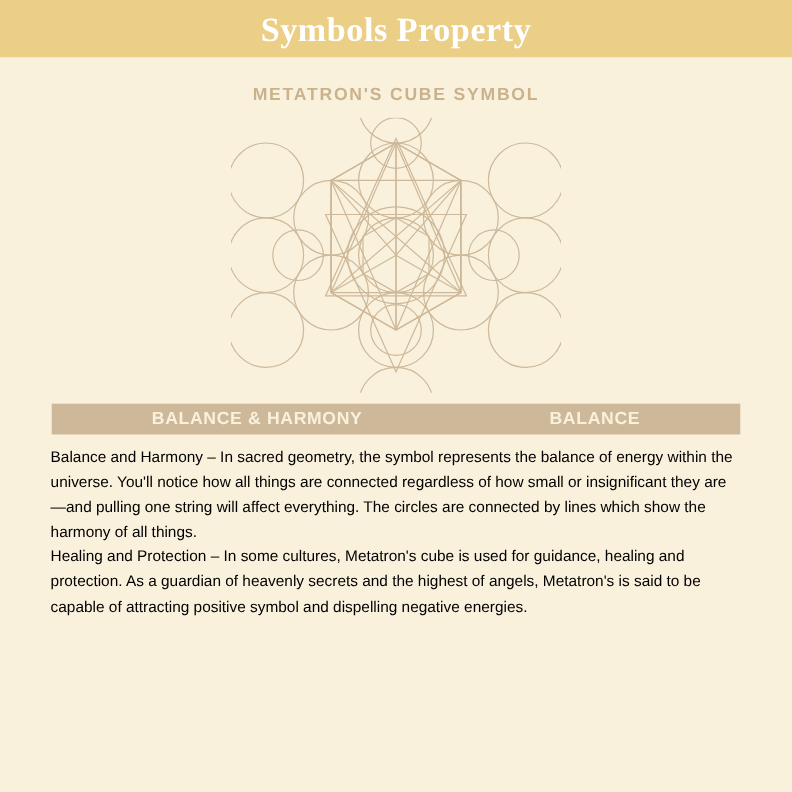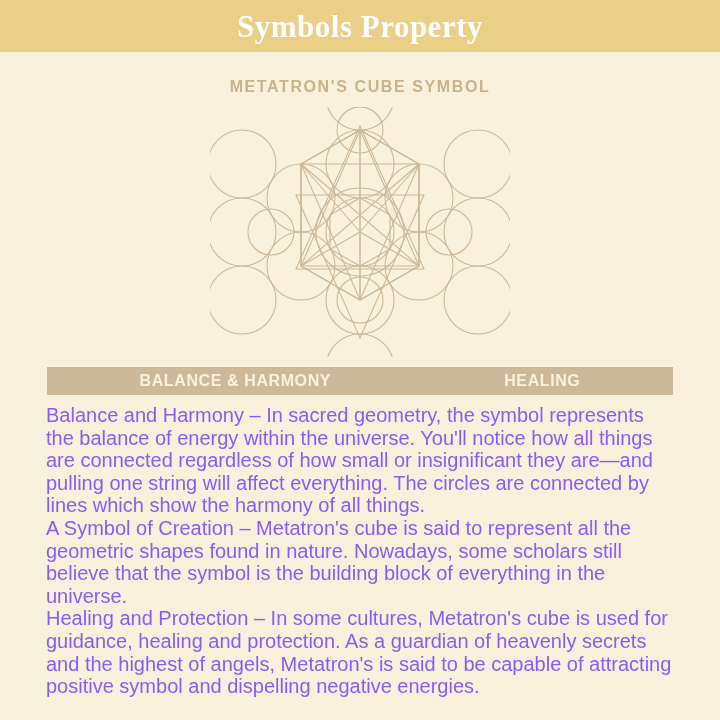--- a/index.html
+++ b/index.html
@@ -76,23 +76,23 @@
     font-weight: bold;
     font-size: 16px;
     letter-spacing: 0.6px;
     color: #FAF1DD;
     white-space: nowrap;
   }
   
   .body-text {
     margin: 9px auto 0 auto;
     width: 628px;
-    color: #8b5cf6;
+    color: #000000;
     font-family: "Liberation Sans", sans-serif;
-    font-size: 20px;
+    font-size: 14px;
     line-height: 22.6px;
   }
   .body-text p {
     margin: 0;
     padding: 0;
   }
 </style>
 </head>
 <body>
 
@@ -155,22 +155,21 @@
         <circle cx="150" cy="193" r="23"></circle>
         <circle cx="61" cy="125" r="23"></circle>
         <circle cx="239" cy="125" r="23"></circle>
         <circle cx="150" cy="125" r="44"></circle>
       </g>
     </svg>
   </div>
 
   <div class="keyword-bar">
     <span class="keyword">BALANCE &amp; HARMONY</span>
-    <span class="keyword">HEALING</span>
+    <span class="keyword">BALANCE</span>
   </div>
 
   <div class="body-text">
     <p>Balance and Harmony – In sacred geometry, the symbol represents the balance of energy within the universe. You'll notice how all things are connected regardless of how  small or insignificant they are—and pulling one string will affect everything. The circles are connected by lines which show the harmony of all things.</p>
-    <p>A Symbol of Creation – Metatron's cube is said to represent all the geometric shapes found in nature.  Nowadays, some scholars still believe that the symbol is the building block of everything in the universe.</p>
     <p>Healing and Protection – In some cultures, Metatron's cube is used for guidance, healing and protection. As a guardian of heavenly secrets and the highest of angels, Metatron's is said to be capable of attracting positive symbol and dispelling negative energies.</p>
   </div>
 
 </div>
 
 </body></html>

